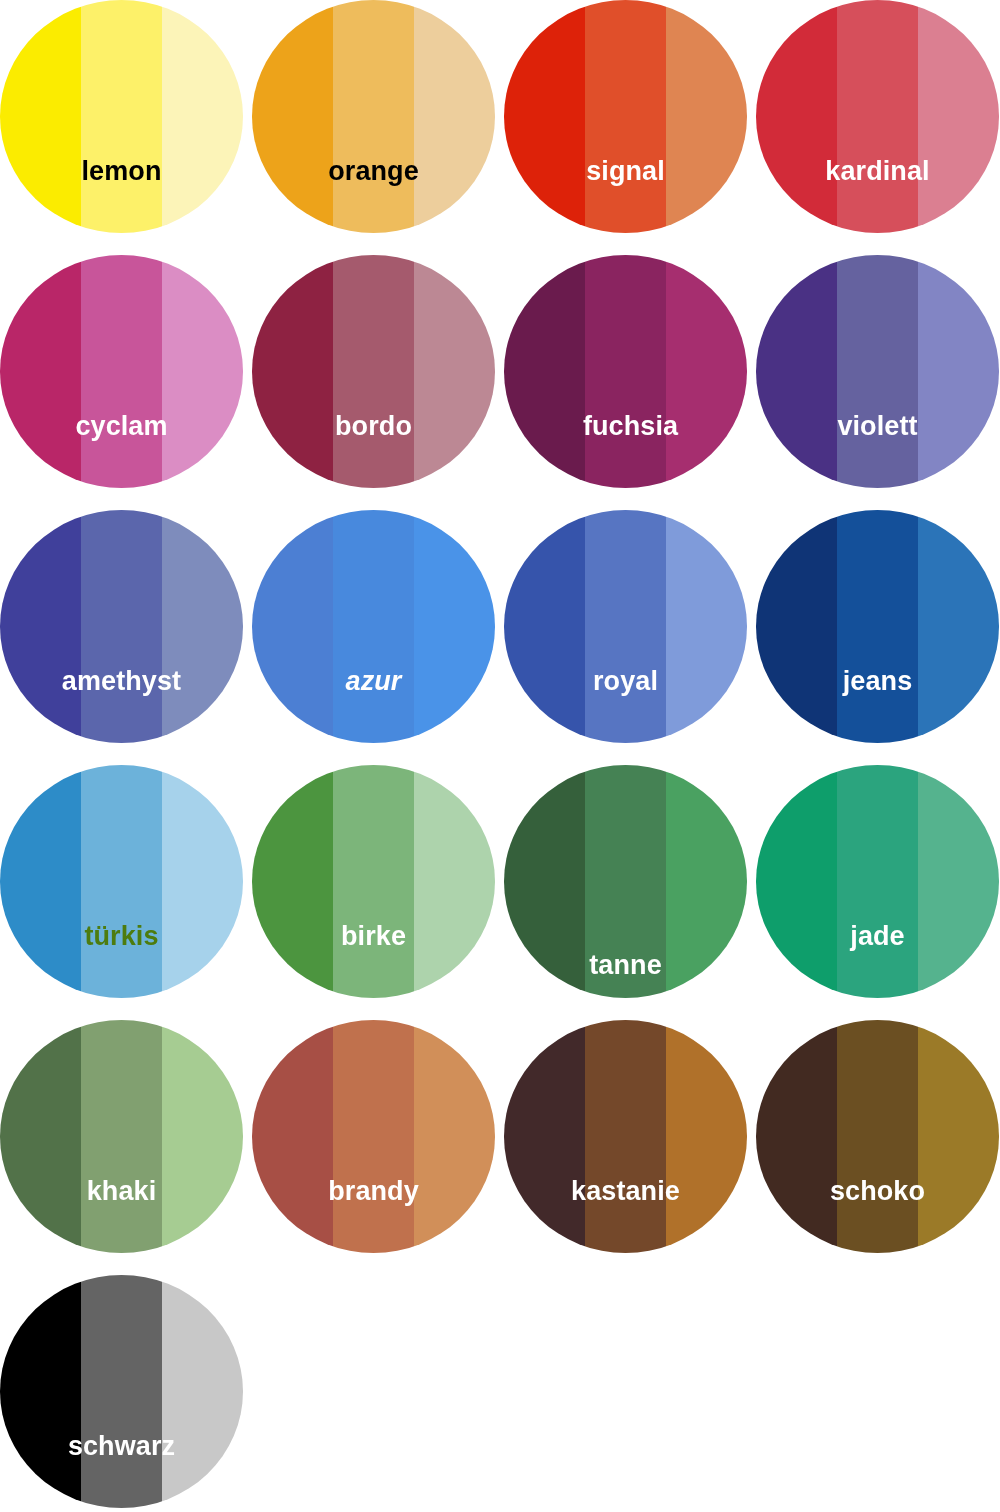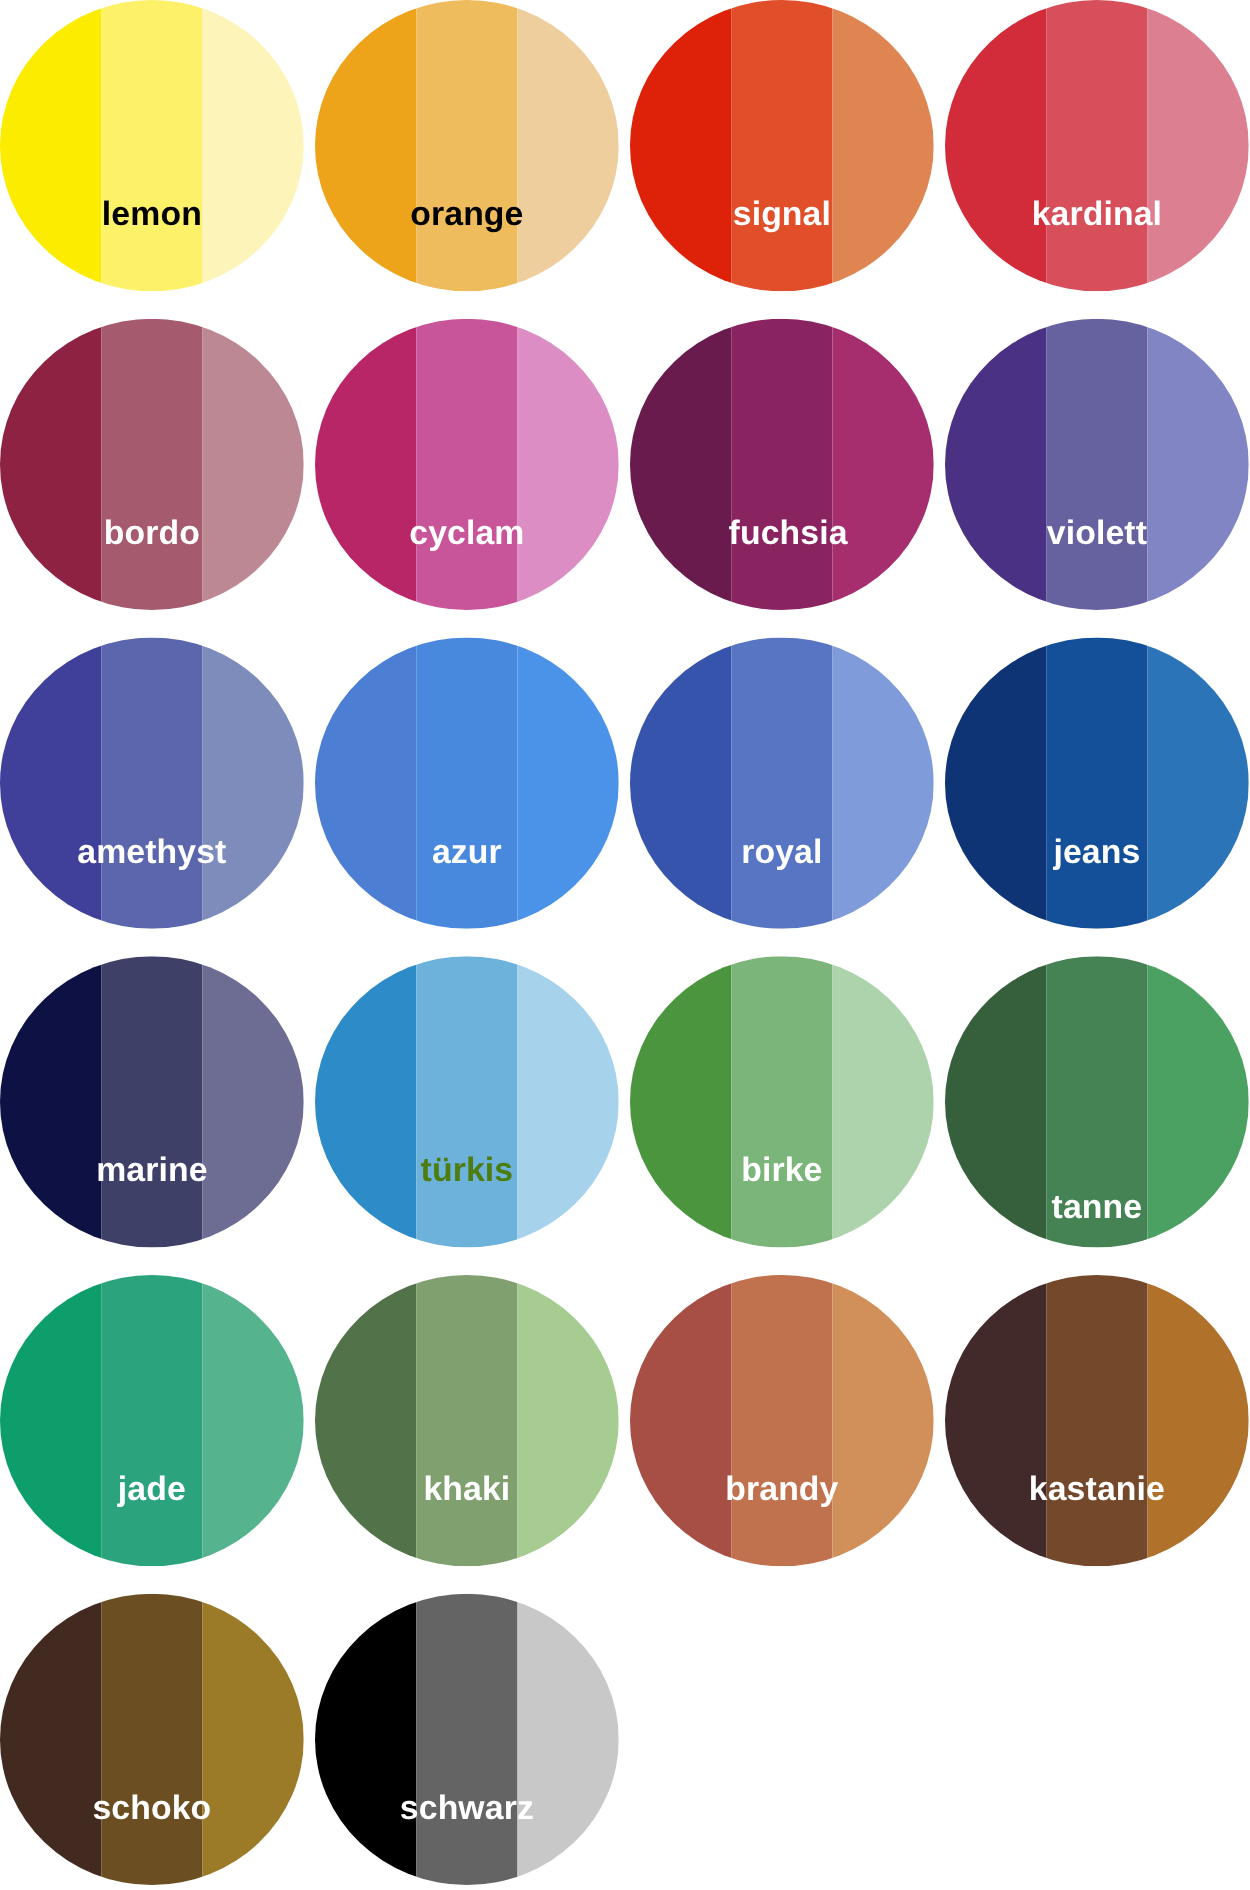--- a/index.html
+++ b/index.html
@@ -92,36 +92,36 @@
     <div class="swatch">
       <div class="bands">
         <div class="band" style="background-color: rgb(210, 43, 57);"></div>
         <div class="band" style="background-color: rgb(214, 79, 91);"></div>
         <div class="band" style="background-color: rgb(219, 127, 145);"></div>
       </div>
       <div class="swatch-label label-light" style="color: rgb(255, 255, 255);">kardinal</div>
     </div>
     <div class="swatch">
       <div class="bands">
+        <div class="band" style="background-color: rgb(185, 38, 104);"></div>
+        <div class="band" style="background-color: rgb(200, 85, 154);"></div>
+        <div class="band" style="background-color: rgb(219, 141, 196);"></div>
+      </div>
+      <div class="swatch-label label-light" style="color: rgb(255, 255, 255);">cyclam</div>
+    </div>
+    <div class="swatch">
+      <div class="bands">
         <div class="band" style="background-color: rgb(142, 34, 66);"></div>
         <div class="band" style="background-color: rgb(165, 90, 109);"></div>
         <div class="band" style="background-color: rgb(188, 136, 148);"></div>
       </div>
       <div class="swatch-label label-light" style="color: rgb(255, 255, 255);">bordo</div>
     </div>
     <div class="swatch">
       <div class="bands">
-        <div class="band" style="background-color: rgb(185, 38, 104);"></div>
-        <div class="band" style="background-color: rgb(200, 85, 154);"></div>
-        <div class="band" style="background-color: rgb(219, 141, 196);"></div>
-      </div>
-      <div class="swatch-label label-light" style="color: rgb(255, 255, 255);">cyclam</div>
-    </div>
-    <div class="swatch">
-      <div class="bands">
         <div class="band" style="background-color: rgb(106, 27, 77);"></div>
         <div class="band" style="background-color: rgb(138, 36, 96);"></div>
         <div class="band" style="background-color: rgb(166, 46, 111);"></div>
       </div>
       <div class="swatch-label label-light" style="color: rgb(255, 255, 255); margin-left: 10px;">fuchsia</div>
     </div>
     <div class="swatch">
       <div class="bands">
         <div class="band" style="background-color: rgb(74, 49, 132);"></div>
         <div class="band" style="background-color: rgb(101, 98, 159);"></div>
@@ -136,48 +136,40 @@
         <div class="band" style="background-color: rgb(126, 140, 188);"></div>
       </div>
       <div class="swatch-label label-light" style="color: rgb(255, 255, 255);">amethyst</div>
     </div>
     <div class="swatch">
       <div class="bands">
         <div class="band" style="background-color: rgb(76, 127, 211);"></div>
         <div class="band" style="background-color: rgb(72, 137, 221);"></div>
         <div class="band" style="background-color: rgb(74, 147, 232);"></div>
       </div>
-      <div class="swatch-label label-light" style="color: rgb(255, 255, 255);">azur</div>
+      <div class="swatch-label label-light" style="color: rgb(255, 255, 255); font-style: italic;">azur</div>
     </div>
     <div class="swatch">
       <div class="bands">
         <div class="band" style="background-color: rgb(54, 84, 171);"></div>
         <div class="band" style="background-color: rgb(87, 117, 194);"></div>
         <div class="band" style="background-color: rgb(127, 155, 218);"></div>
       </div>
       <div class="swatch-label label-light" style="color: rgb(255, 255, 255);">royal</div>
     </div>
     <div class="swatch">
       <div class="bands">
         <div class="band" style="background-color: rgb(15, 52, 118);"></div>
         <div class="band" style="background-color: rgb(20, 80, 154);"></div>
         <div class="band" style="background-color: rgb(43, 116, 184);"></div>
       </div>
       <div class="swatch-label label-light" style="color: rgb(255, 255, 255);">jeans</div>
     </div>
     <div class="swatch">
       <div class="bands">
-        <div class="band" style="background-color: rgb(14, 17, 68);"></div>
-        <div class="band" style="background-color: rgb(63, 64, 104);"></div>
-        <div class="band" style="background-color: rgb(109, 108, 147);"></div>
-      </div>
-      <div class="swatch-label label-light" style="color: rgb(255, 255, 255);">marine</div>
-    </div>
-    <div class="swatch">
-      <div class="bands">
         <div class="band" style="background-color: rgb(45, 140, 200);"></div>
         <div class="band" style="background-color: rgb(108, 178, 218);"></div>
         <div class="band" style="background-color: rgb(166, 210, 235);"></div>
       </div>
       <div class="swatch-label label-light" style="color: #4d7c0f;">türkis</div>
     </div>
     <div class="swatch">
       <div class="bands">
         <div class="band" style="background-color: rgb(76, 149, 63);"></div>
         <div class="band" style="background-color: rgb(124, 181, 122);"></div>

